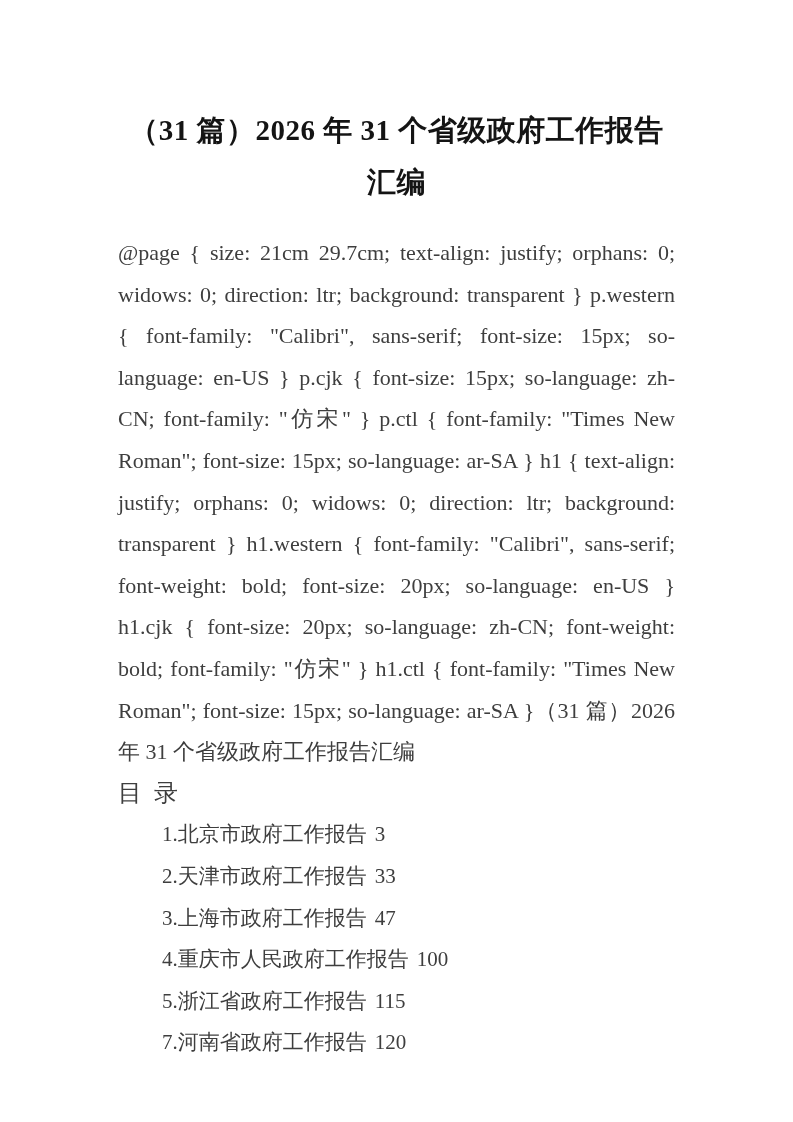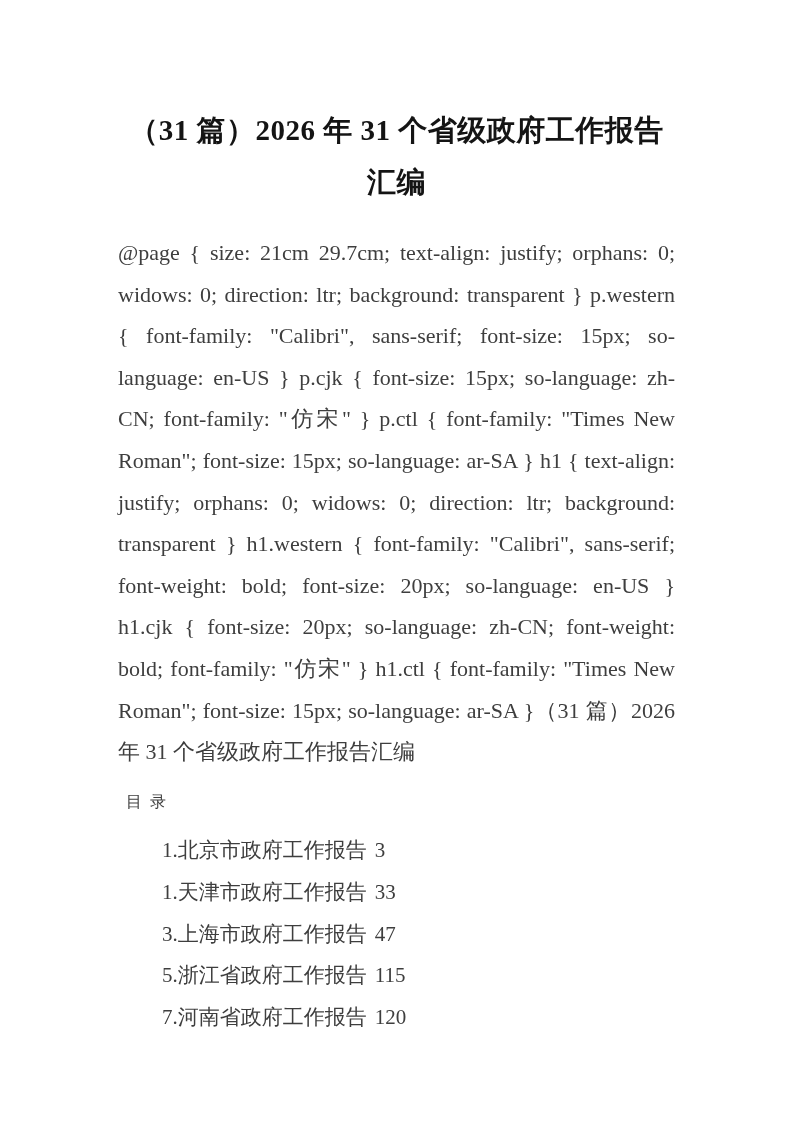--- a/index.html
+++ b/index.html
@@ -33,22 +33,22 @@
     letter-spacing: 0.5px;
   }
   .style-paragraph {
     margin: 0;
     font-size: 22px;
     line-height: 41.6px;
     text-align: justify;
     color: var(--body-text);
   }
   .toc-heading {
-    margin: 8px;
-    font-size: 16px;
+    margin: 0;
+    font-size: 24px;
     line-height: 41.6px;
     color: var(--body-text);
     white-space: pre-wrap;
   }
   .toc-list {
     margin: 0;
     padding: 0;
     list-style: none;
   }
   .toc-item {
@@ -70,24 +70,27 @@
 
   <p class="style-paragraph">@page { size: 21cm 29.7cm; text-align: justify; orphans: 0; widows: 0; direction: ltr; background: transparent }  p.western { font-family: "Calibri", sans-serif; font-size: 15px; so-language: en-US }  p.cjk { font-size: 15px; so-language: zh-CN; font-family: "仿宋" } p.ctl { font-family: "Times New Roman"; font-size: 15px; so-language: ar-SA }  h1 { text-align: justify; orphans: 0; widows: 0; direction: ltr; background: transparent } h1.western { font-family: "Calibri", sans-serif; font-weight: bold; font-size: 20px; so-language: en-US } h1.cjk { font-size: 20px; so-language: zh-CN; font-weight: bold; font-family: "仿宋" } h1.ctl { font-family: "Times New Roman"; font-size: 15px; so-language: ar-SA }（31 篇）2026 年 31 个省级政府工作报告汇编</p>
 
   <p class="toc-heading">目  录</p>
 
   <ul class="toc-list">
     <li class="toc-item">
       <span>1.北京市政府工作报告</span><span class="toc-page">3</span>
     </li>
     <li class="toc-item">
-      <span>1.天津市政府工作报告</span><span class="toc-page">33</span>
+      <span>2.天津市政府工作报告</span><span class="toc-page">33</span>
     </li>
     <li class="toc-item">
       <span>3.上海市政府工作报告</span><span class="toc-page">47</span>
+    </li>
+    <li class="toc-item">
+      <span>4.重庆市人民政府工作报告</span><span class="toc-page">100</span>
     </li>
     <li class="toc-item">
       <span>5.浙江省政府工作报告</span><span class="toc-page">115</span>
     </li>
     <li class="toc-item">
       <span>7.河南省政府工作报告</span><span class="toc-page">120</span>
     </li>
   </ul>
 
 </div>

